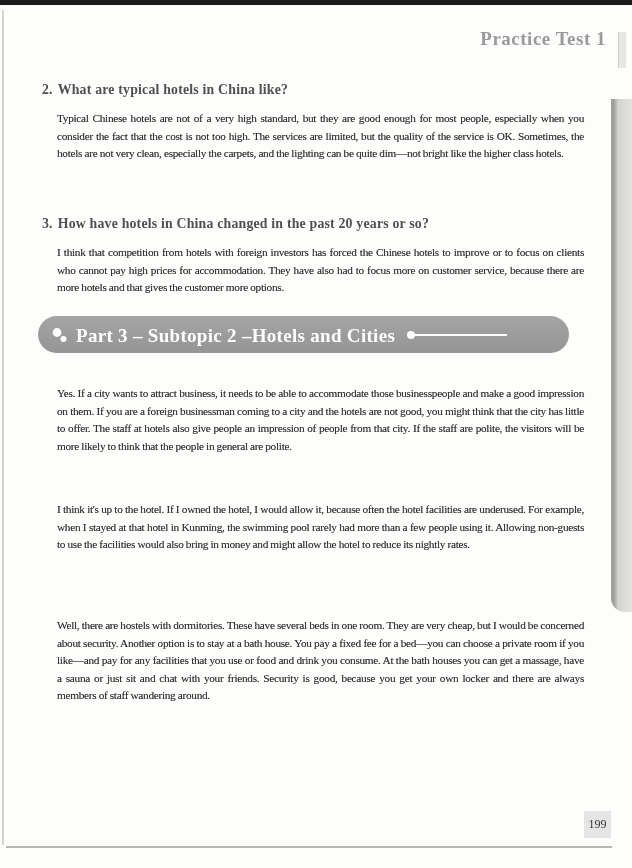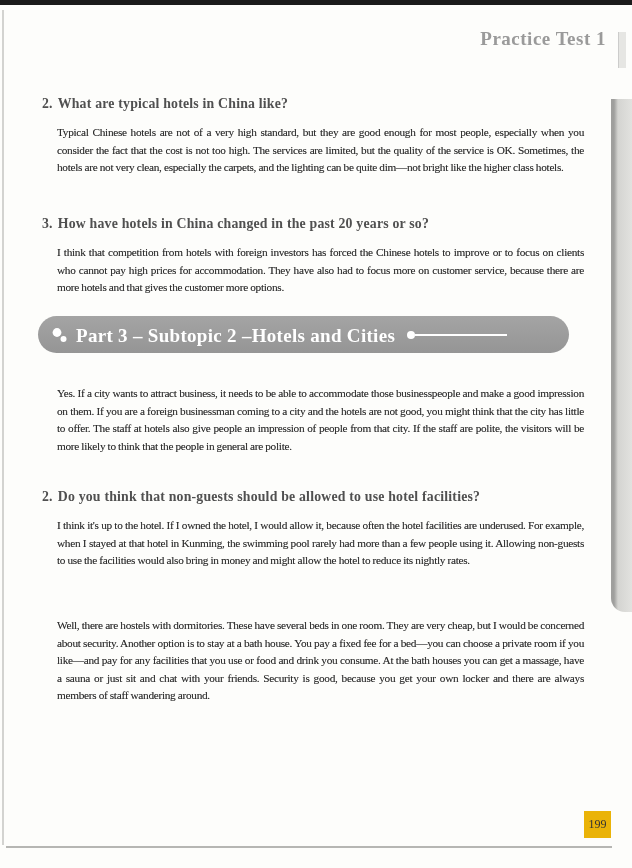--- a/index.html
+++ b/index.html
@@ -78,37 +78,37 @@
     flex: none; width: 8px; height: 8px; border-radius: 50%;
     background: #ffffff; margin-left: 2px;
   }
   .banner-rule {
     flex: none; width: 92px; height: 2px; background: #ffffff;
   }
 
   
   .pagenum {
     position: absolute; top: 811px; left: 584px; width: 27px; height: 27px;
-    background: #eab308; color: #333333;
+    background: #e5e5e5; color: #333333;
     font-size: 12px; text-align: center; line-height: 27px;
   }
 </style>
 </head>
 <body>
 
 <div class="page">
 
   <div class="topbar"></div>
   <div class="left-line"></div>
   <div class="edge-frag"></div>
   <div class="book-edge"></div>
 
   <div class="header-title">Practice Test 1</div>
 
-  <section class="qblock" style="top:96px">
+  <section class="qblock" style="top:82px">
     <h3 class="qtitle"><span class="qnum">2.</span><span>What are typical hotels in China like?</span></h3>
     <p class="qanswer">Typical Chinese hotels are not of a very high standard, but they are good enough for most people, especially when you consider the fact that the cost is not too high. The services are limited, but the quality of the service is OK. Sometimes, the hotels are not very clean, especially the carpets, and the lighting can be quite dim—not bright like the higher class hotels.</p>
   </section>
 
   <section class="qblock" style="top:216px">
     <h3 class="qtitle"><span class="qnum">3.</span><span>How have hotels in China changed in the past 20 years or so?</span></h3>
     <p class="qanswer">I think that competition from hotels with foreign investors has forced the Chinese hotels to improve or to focus on clients who cannot pay high prices for accommodation. They have also had to focus more on customer service, because there are more hotels and that gives the customer more options.</p>
   </section>
 
   <div class="banner">
@@ -119,21 +119,20 @@
     <span class="banner-title">Part 3 – Subtopic 2 –Hotels and Cities</span>
     <span class="banner-bullet"></span>
     <span class="banner-rule"></span>
   </div>
 
   <section class="qblock" style="top:373px">
     <p class="qanswer">Yes. If a city wants to attract business, it needs to be able to accommodate those businesspeople and make a good impression on them. If you are a foreign businessman coming to a city and the hotels are not good, you might think that the city has little to offer. The staff at hotels also give people an impression of people from that city. If the staff are polite, the visitors will be more likely to think that the people in general are polite.</p>
   </section>
 
   <section class="qblock" style="top:489px">
-    <h3 class="qtitle"><span class="qnum">2.</span><span>Do you think that non-guests should be allowed to use hotel facilities?</span></h3>
     <p class="qanswer">I think it's up to the hotel. If I owned the hotel, I would allow it, because often the hotel facilities are underused. For example, when I stayed at that hotel in Kunming, the swimming pool rarely had more than a few people using it. Allowing non-guests to use the facilities would also bring in money and might allow the hotel to reduce its nightly rates.</p>
   </section>
 
   <section class="qblock" style="top:605px">
     <p class="qanswer">Well, there are hostels with dormitories. These have several beds in one room. They are very cheap, but I would be concerned about security. Another option is to stay at a bath house. You pay a fixed fee for a bed—you can choose a private room if you like—and pay for any facilities that you use or food and drink you consume. At the bath houses you can get a massage, have a sauna or just sit and chat with your friends. Security is good, because you get your own locker and there are always members of staff wandering around.</p>
   </section>
 
   <div class="pagenum">199</div>
   <div class="bottom-line"></div>
 

